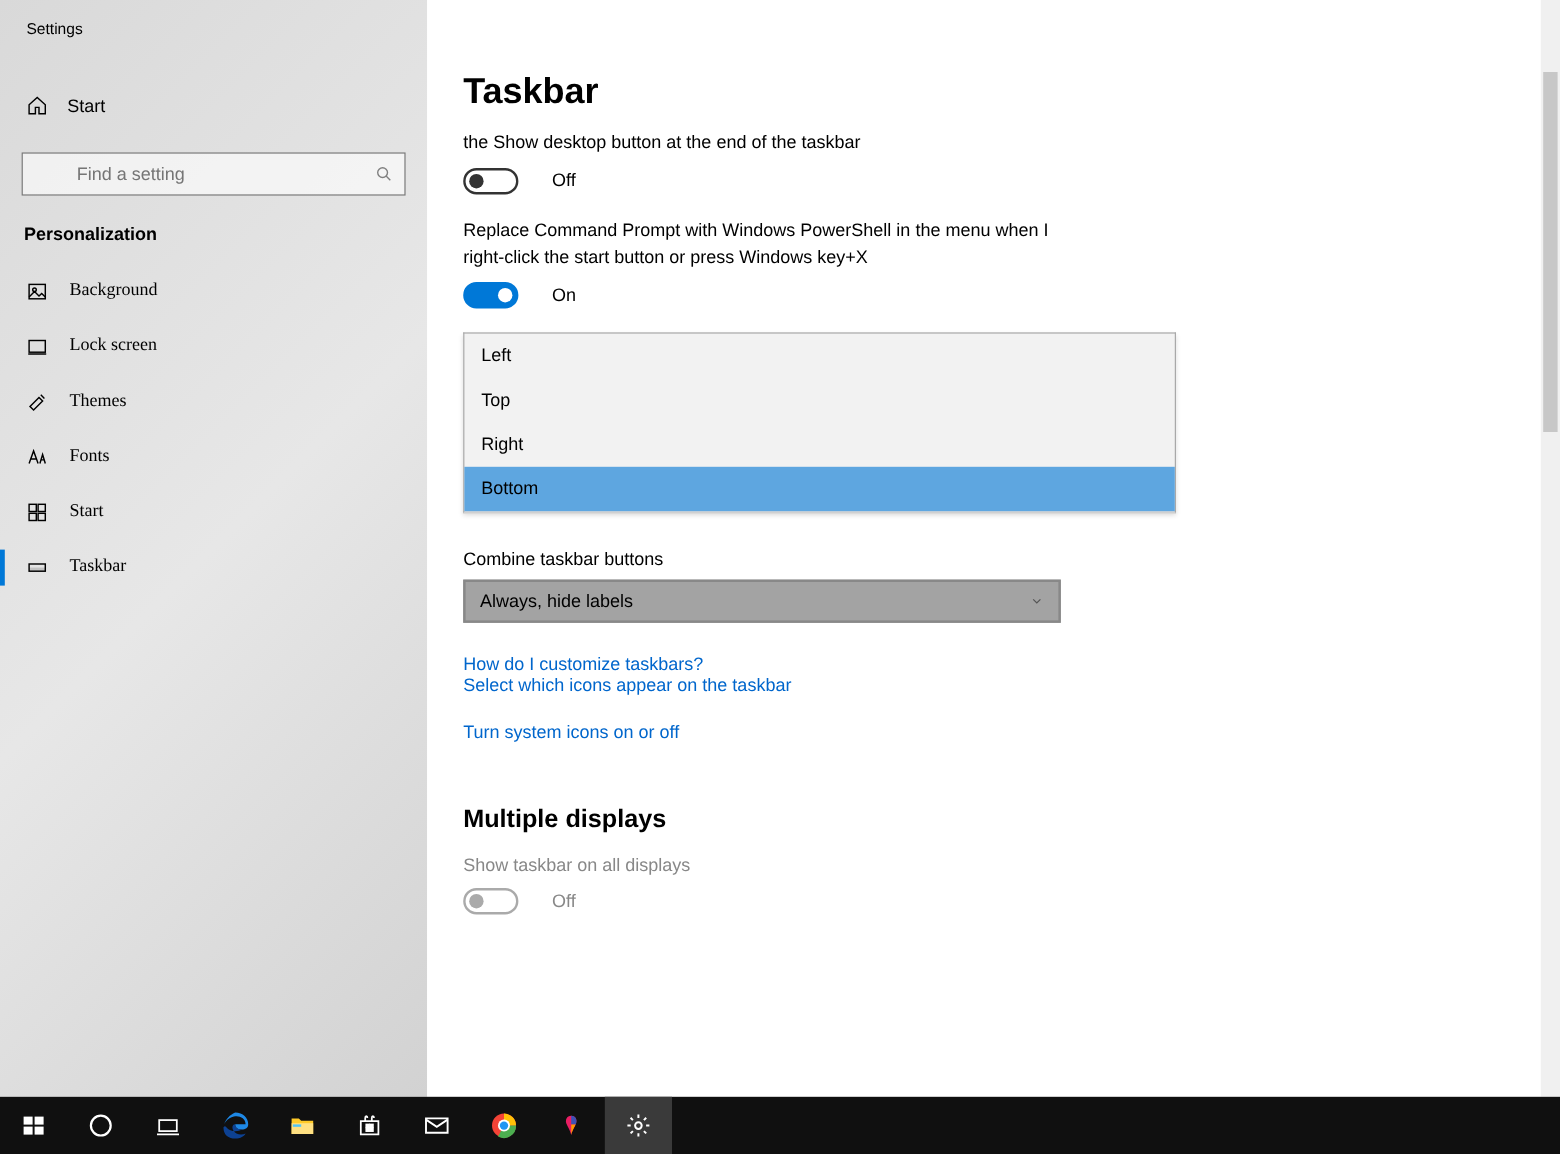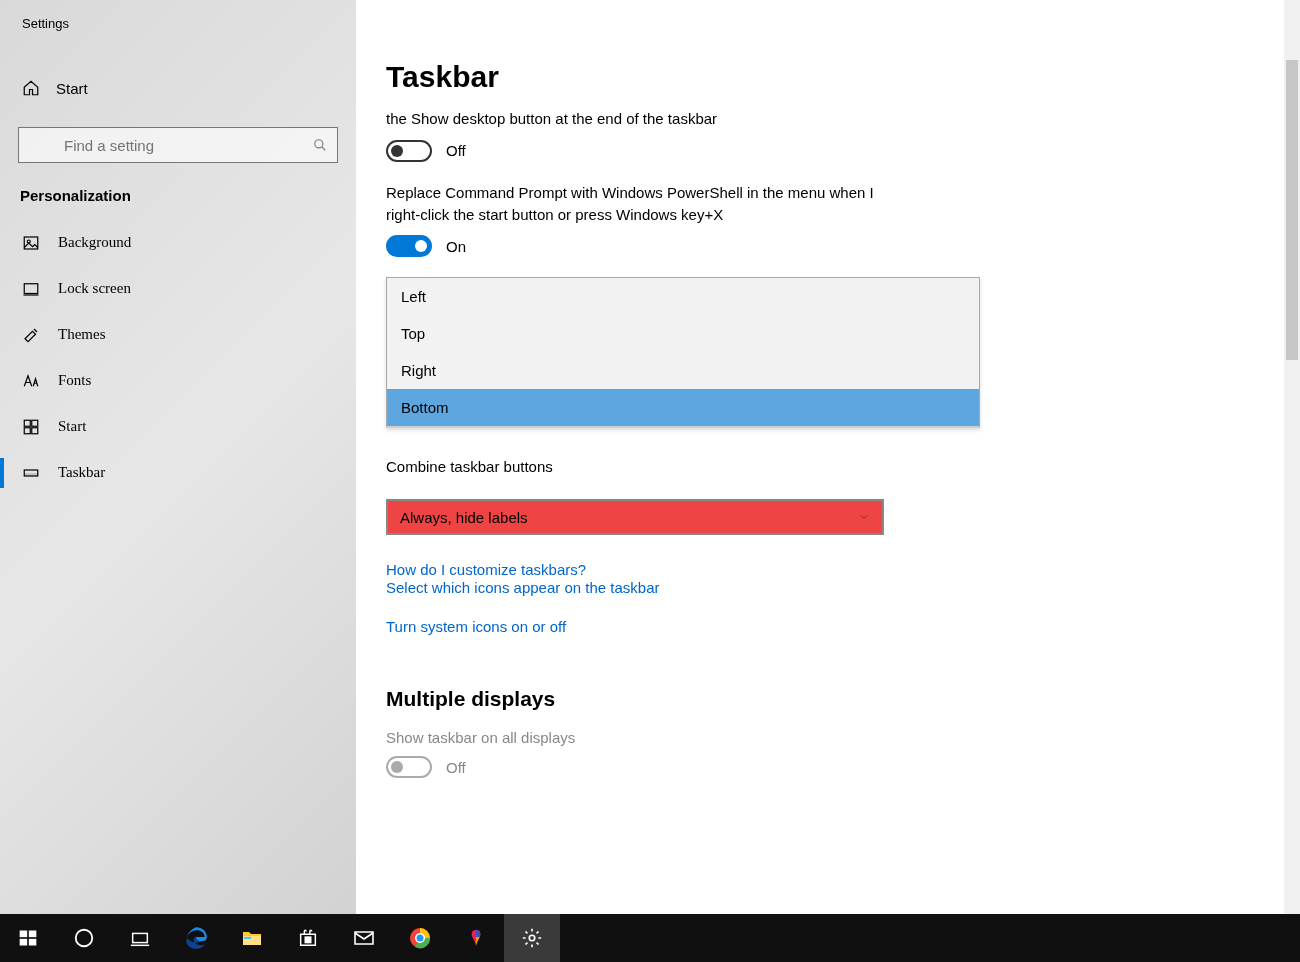--- a/index.html
+++ b/index.html
@@ -50,21 +50,21 @@
     width: 4px; background: #0078d7;
   }
   .nav-icon { width: 18px; height: 18px; flex-shrink: 0; }
   .main {
     flex: 1; padding: 60px 0 0 30px; overflow: hidden; position: relative;
     background: #fff;
   }
   .page-title { font-size: 30px; font-weight: 600; color: #000; margin-bottom: 14px; }
   .setting-block { margin-bottom: 20px; max-width: 520px; }
   .setting-desc { font-size: 15px; color: #000; line-height: 1.45; }
-  .toggle-row { display: flex; align-items: center; gap: 14px; margin-top: 10px; }
+  .toggle-row { display: flex; align-items: center; gap: 28px; margin-top: 10px; }
   .toggle {
     width: 46px; height: 22px; border-radius: 11px; position: relative;
     border: 2px solid #333; background: #fff; cursor: pointer;
   }
   .toggle .knob {
     position: absolute; width: 12px; height: 12px; border-radius: 50%;
     top: 3px; left: 3px; background: #333;
   }
   .toggle.on { background: #0078d7; border-color: #0078d7; }
   .toggle.on .knob { left: auto; right: 3px; background: #fff; }
@@ -76,23 +76,23 @@
     width: 594px; border: 1px solid #a9a9a9; background: #f2f2f2;
     margin-top: 8px; box-shadow: 0 2px 4px rgba(0,0,0,.15);
     border-bottom: 2px solid #d0d0d0;
   }
   .dropdown-open .opt {
     padding: 10px 14px; font-size: 15px; cursor: pointer;
   }
   .dropdown-open .opt.sel { background: #5ea6e0; color: #000; }
   .field-label { font-size: 15px; color: #000; margin-top: 30px; }
   .combo {
-    width: 498px; height: 36px; border: 2px solid #888; margin-top: 24px;
+    width: 498px; height: 36px; border: 2px solid #888; margin-top: 8px;
     display: flex; align-items: center; justify-content: space-between;
-    padding: 0 12px; font-size: 15px; cursor: pointer; background: #ef4444;
+    padding: 0 12px; font-size: 15px; cursor: pointer; background: #a3a3a3;
   }
   .chev { width: 12px; height: 12px; opacity: .7; }
   .link {
     color: #0066cc; font-size: 15px; display: inline-block; margin-top: 26px;
     cursor: pointer;
   }
   .subhead {
     font-size: 21px; font-weight: 600; color: #000; margin-top: 52px; margin-bottom: 18px;
   }
   .link-stack .link { margin-top: 0; margin-bottom: 22px; display: block; }

